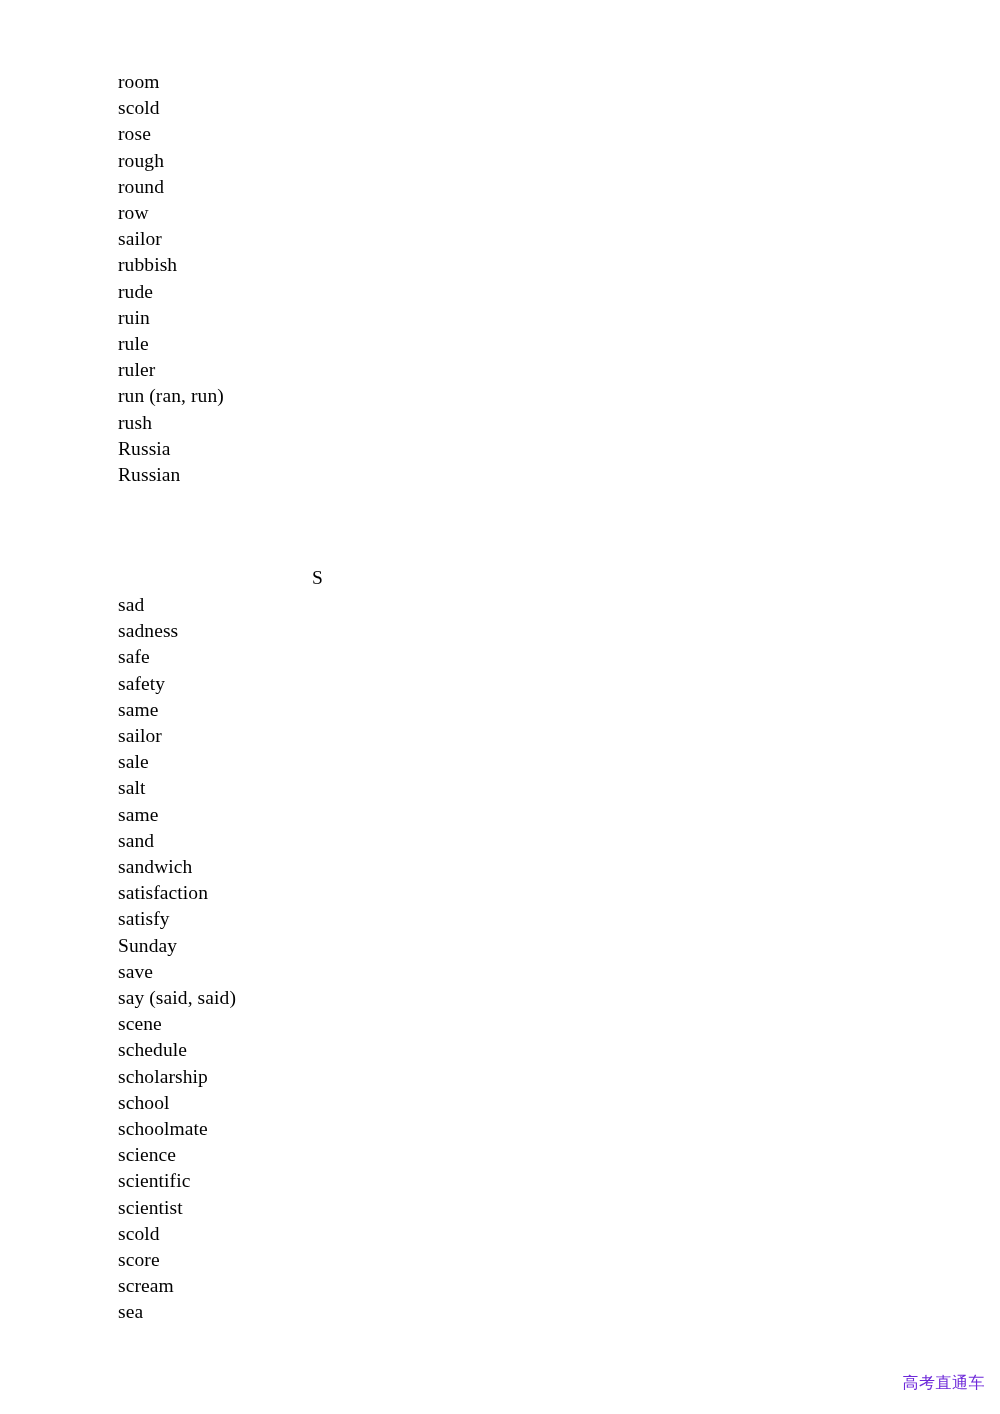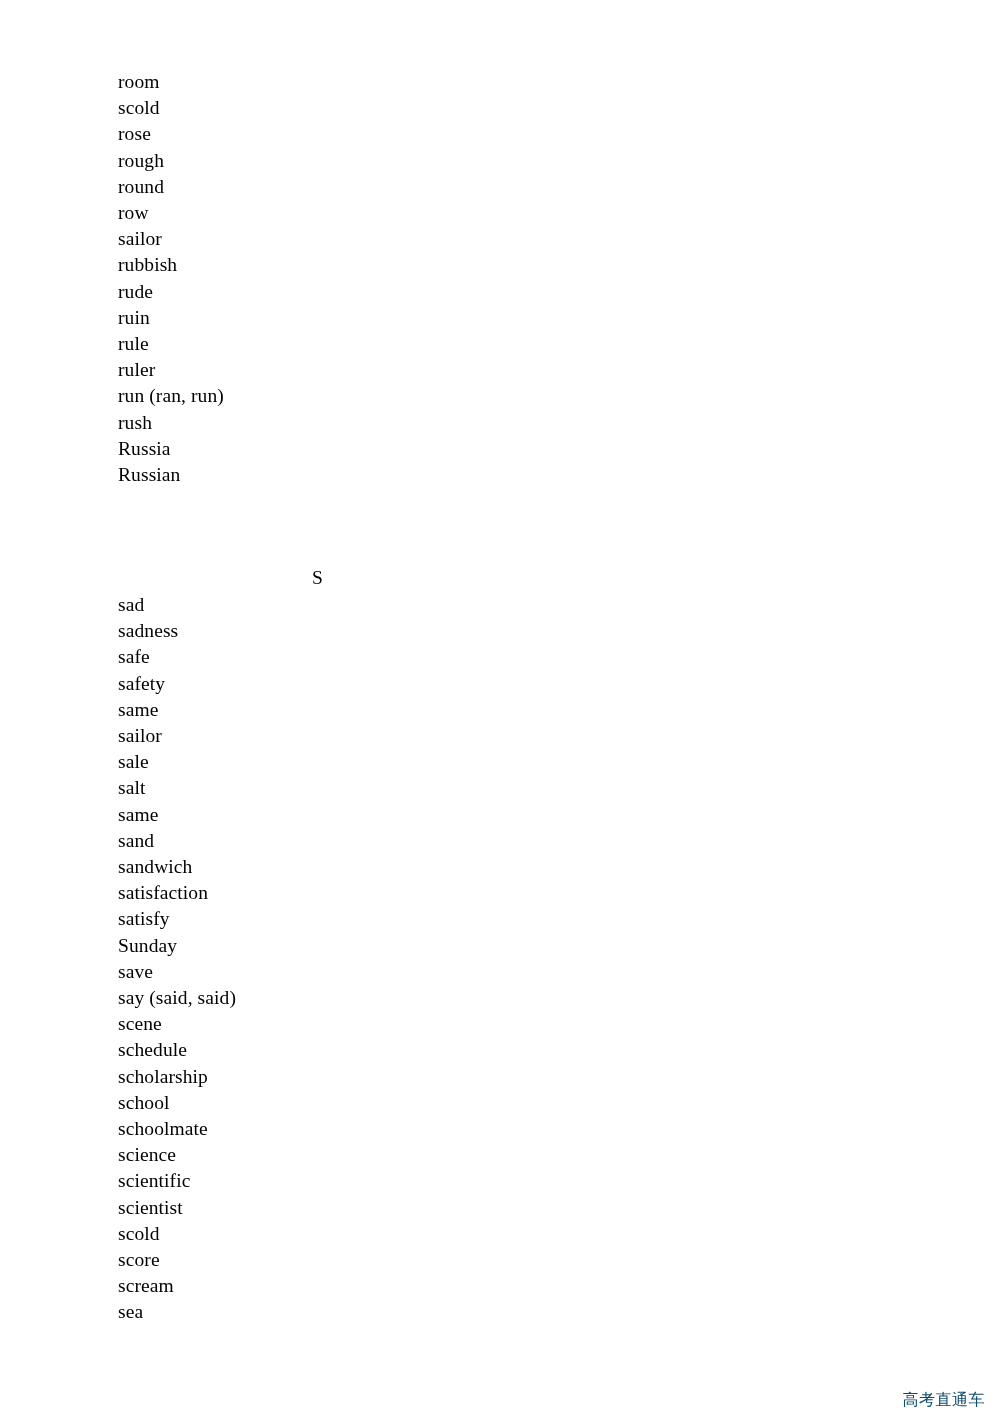--- a/index.html
+++ b/index.html
@@ -45,25 +45,25 @@
     left: 312px;
     font-size: 19.5px;
     line-height: 26.2px;
     letter-spacing: 0.2px;
   }
 
   
   .watermark {
     position: absolute;
     right: 15px;
-    bottom: 4px;
+    bottom: 21px;
     font-family: "DejaVu Sans", "Liberation Sans", sans-serif;
     font-size: 16px;
     line-height: 20px;
-    color: #0c4a6e;
+    color: #6d28d9;
     letter-spacing: 0.5px;
     white-space: nowrap;
     user-select: none;
   }
 </style>
 </head>
 <body>
 
 <div class="page">
 

